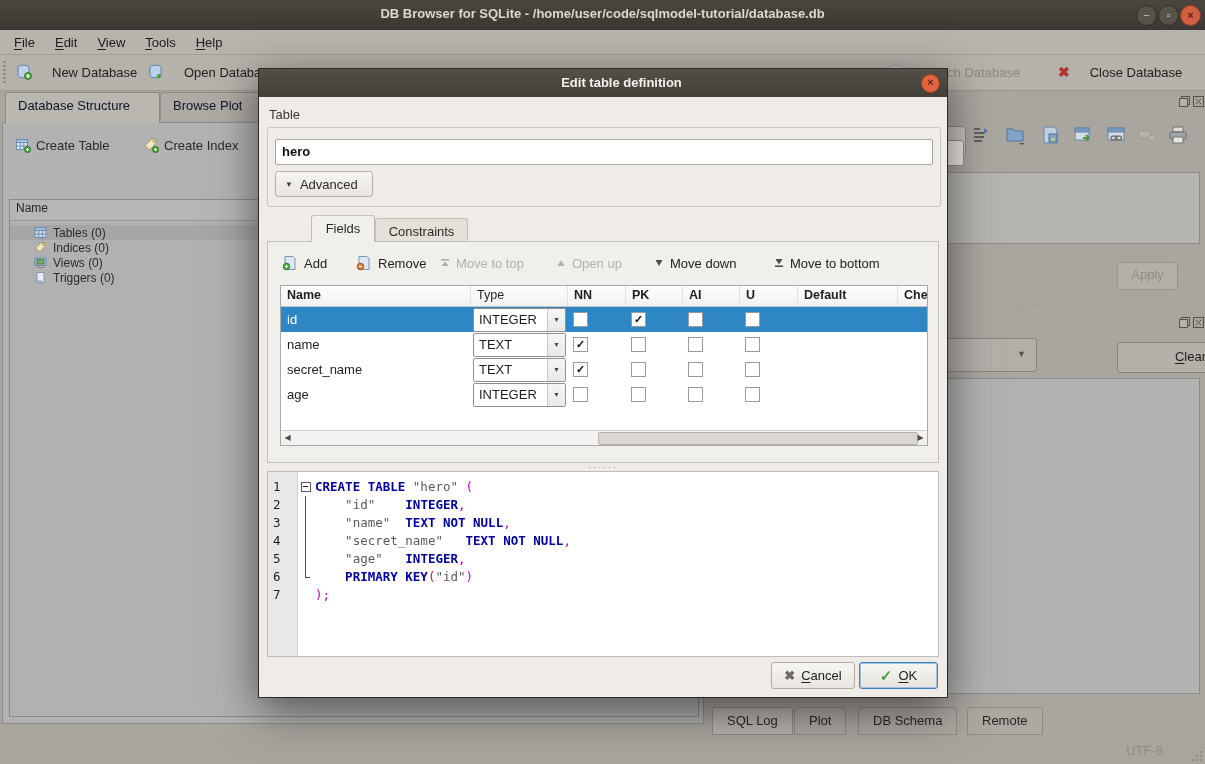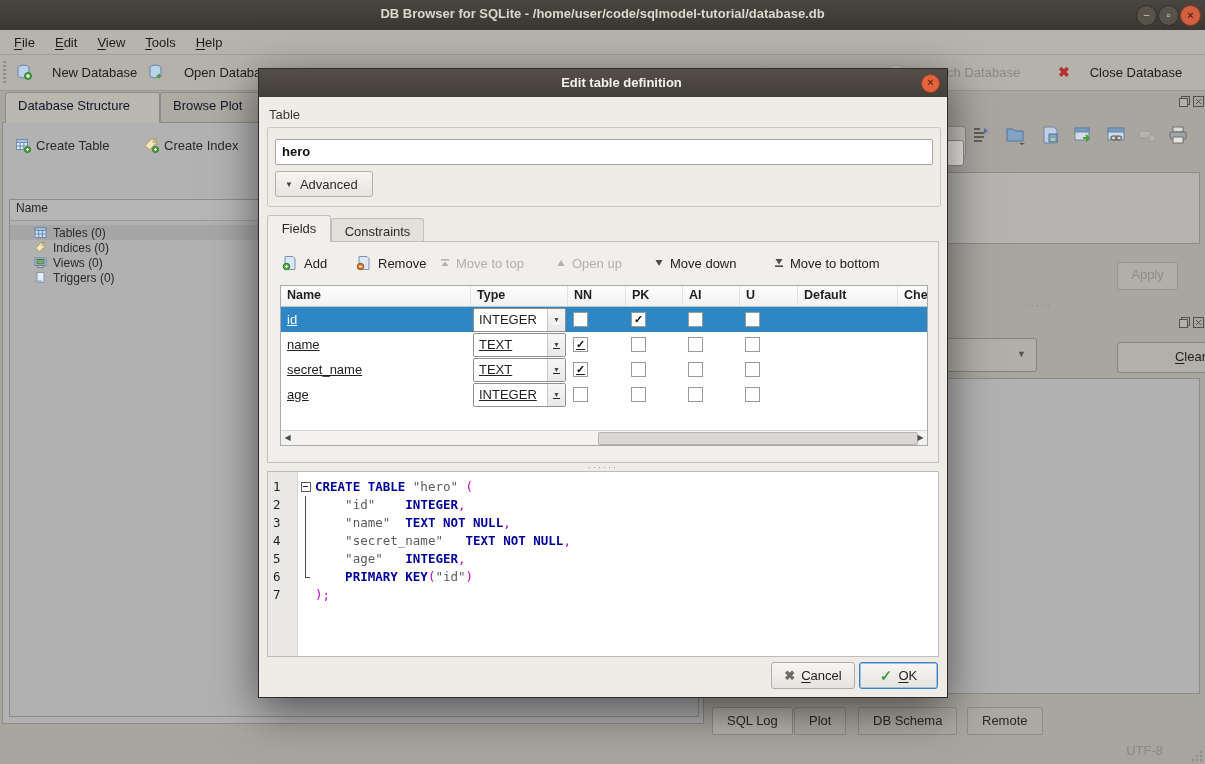--- a/index.html
+++ b/index.html
@@ -91,35 +91,35 @@
   #grp-table{position:absolute;left:8px;top:58px;width:672px;height:78px;
     border:1px solid #c9c5bf;border-radius:3px;}
   #table-input{position:absolute;left:16px;top:70px;width:658px;height:26px;box-sizing:border-box;
     background:#fff;border:1px solid #aaa6a0;border-radius:2px;font-weight:bold;
     padding:4px 6px;color:#111;}
   #adv-btn{position:absolute;left:16px;top:102px;width:98px;height:26px;box-sizing:border-box;
     background:linear-gradient(#f7f5f2,#e8e5e0);border:1px solid #b3afa9;border-radius:3px;
     display:flex;align-items:center;gap:7px;padding:0 9px;color:#2c2a27;}
   #adv-btn .arr{font-size:8px;color:#45423d;}
   .dtab{position:absolute;box-sizing:border-box;border:1px solid #c2beb8;border-bottom:none;
-    border-radius:3px 3px 0 0;padding-top:5px;text-align:center;color:#2c2a27;background:#e3e0da;}
+    border-radius:3px 3px 0 0;padding-top:5px;text-align:center;color:#2c2a27;background:#e3e0da;margin-left:44px;}
   .dtab.active{background:#f1efec;z-index:2;}
   #fields-frame{position:absolute;left:8px;top:172px;width:672px;height:222px;
     border:1px solid #c2beb8;background:#f1efec;box-sizing:border-box;}
   .fld-btn{position:absolute;top:8px;height:26px;display:flex;align-items:center;gap:6px;color:#23211e;}
   .fld-btn.disabled{color:#b3afa9;}
   .mv-ic{width:10px;height:10px;}
   
   #grid{position:absolute;left:12px;top:43px;width:648px;height:161px;background:#fff;
     border:1px solid #a9a9a9;overflow:hidden;box-sizing:border-box;}
   #grid-header{display:flex;height:20px;background:linear-gradient(#fdfdfd,#f2f2f2);
     border-bottom:1px solid #c6c6c6;}
   .hcell{box-sizing:border-box;border-right:1px solid #e2e2e2;padding:2px 6px;
     font-size:12.5px;color:#1f1f1f;white-space:nowrap;overflow:hidden;flex:0 0 auto;}
-  .frow{display:flex;height:25px;background:#fff;color:#222;text-decoration:underline;}
+  .frow{display:flex;height:25px;background:#fff;color:#222;}
   .frow.selected{background:#2f86c5;color:#fff;}
   .fc{box-sizing:border-box;flex:0 0 auto;display:flex;align-items:center;overflow:hidden;}
   .c-name{width:190px;padding-left:6px;}
   .c-type{width:97px;}
   .c-cb1{width:58px}.c-cb2{width:57px}.c-cb3{width:57px}.c-cb4{width:58px}
   .c-def{width:100px;padding-left:6px;}
   .c-chk{width:60px;padding-left:6px;}
   .combo{display:flex;align-items:center;height:22px;margin:1px 2px;flex:1;
     background:#fff;border:1px solid #8f8f8f;border-radius:2px;color:#1d1d1d;}
   .combo-text{flex:1;padding:0 5px;white-space:nowrap;}
@@ -404,21 +404,21 @@
         <svg class="mv-ic" viewBox="0 0 10 10">
             <path d="M5 6.5 1.5 1h7z" fill="#4f4c47"></path>
             <rect x="1" y="7.4" width="8" height="1.6" fill="#4f4c47"></rect>
           </svg>
         <span>Move to bottom</span>
       </div>
 
       <div id="grid">
         <div id="grid-header">
             <div class="hcell" style="width:190px;font-weight:600">Name</div>
-            <div class="hcell" style="width:97px;font-weight:700">Type</div>
+            <div class="hcell" style="width:97px;font-weight:400">Type</div>
             <div class="hcell" style="width:58px;font-weight:600">NN</div>
             <div class="hcell" style="width:57px;font-weight:600">PK</div>
             <div class="hcell" style="width:57px;font-weight:600">AI</div>
             <div class="hcell" style="width:58px;font-weight:600">U</div>
             <div class="hcell" style="width:100px;font-weight:600">Default</div>
             <div class="hcell" style="width:60px;font-weight:600">Check</div>
           </div>
         <div id="field-rows">
             <div class="frow selected">
     <div class="fc c-name">id</div>

